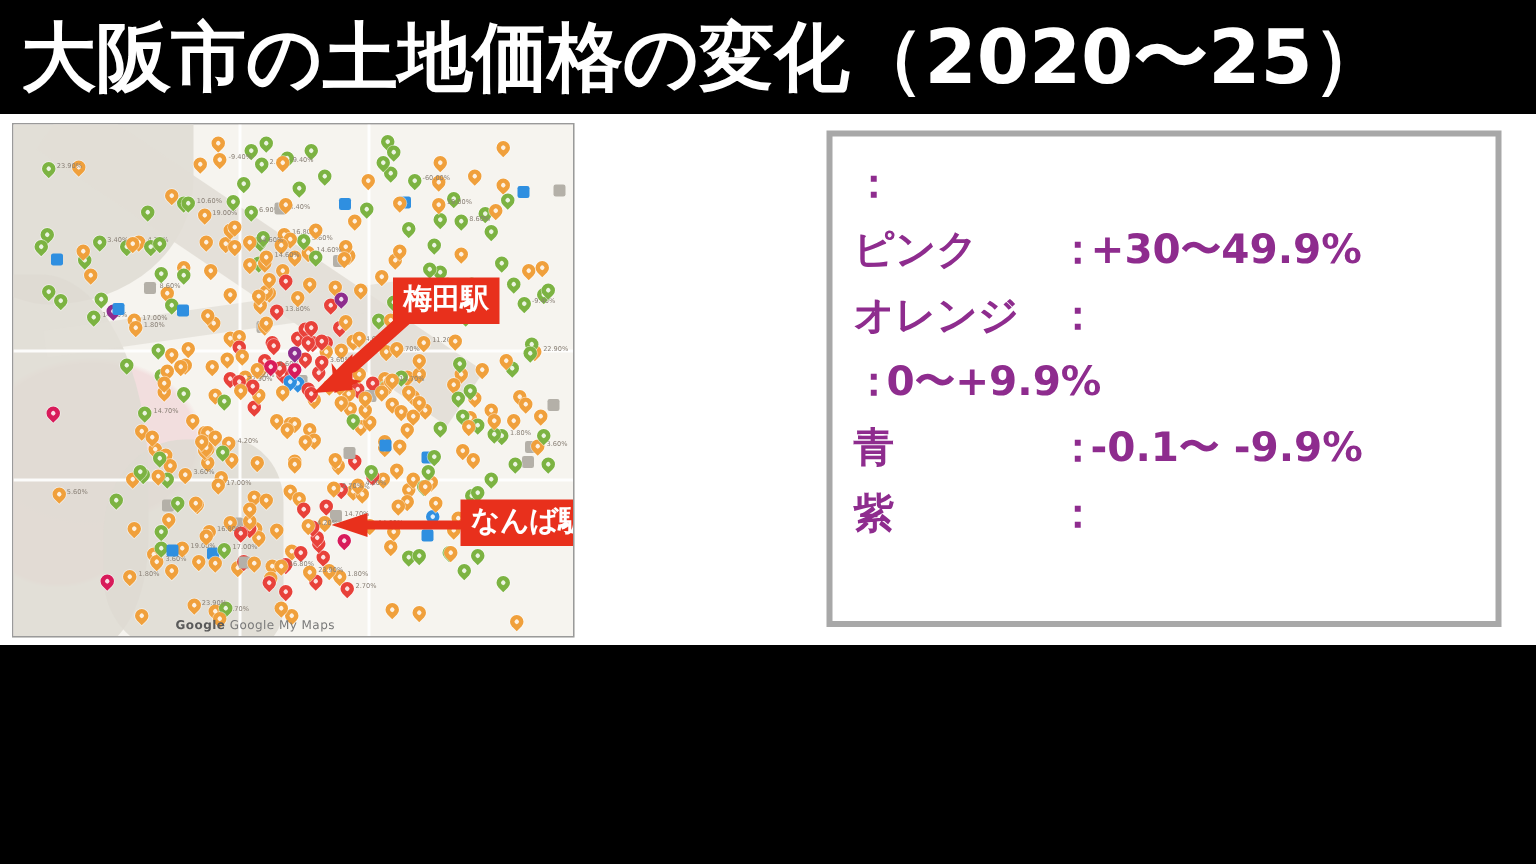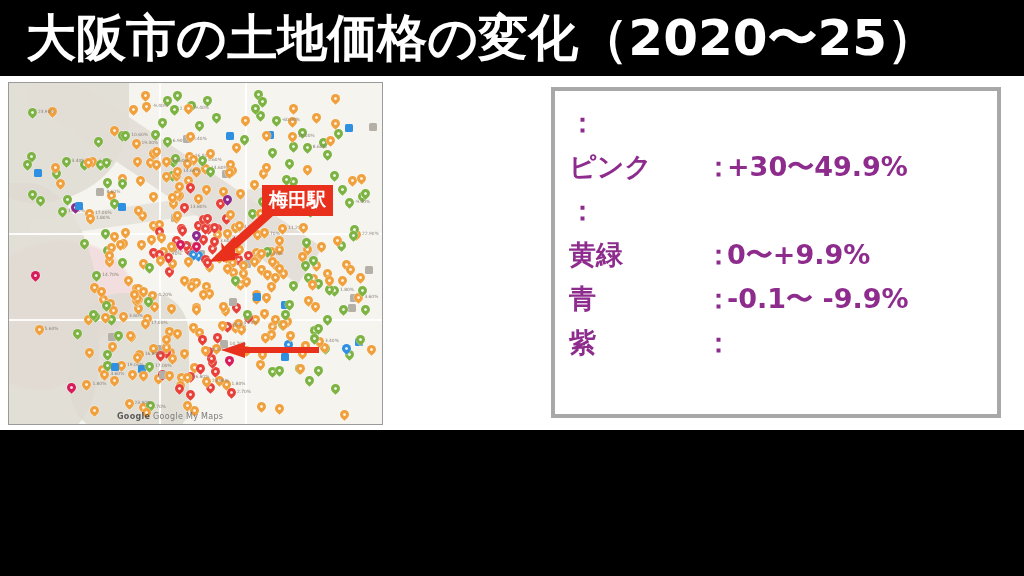--- a/index.html
+++ b/index.html
@@ -28,21 +28,21 @@
     background: #000000;
     display: flex;
     align-items: center;
   }
   .title-text {
     color: #ffffff;
     font-size: 50px;
     font-weight: bold;
     letter-spacing: 0px;
     line-height: 1;
-    padding-left: 26px;
+    padding-left: 14px;
     white-space: nowrap;
     font-family: "DejaVu Sans", "Liberation Sans", sans-serif;
   }
 
   
   .content-band {
     position: absolute;
     left: 0; top: 76px;
     width: 1024px; height: 354px;
     background: #ffffff;
@@ -754,43 +754,44 @@
         <svg class="arrow-umeda" viewBox="0 0 72 56">
           <path d="M70 4 L26 44 L36 46 L18 54 L16 34 L22 42 L66 2 Z" fill="#e8301c"></path>
           <path d="M68 2 L30 36" stroke="#e8301c" stroke-width="9" stroke-linecap="round"></path>
           <path d="M4 54 L30 28 L30 52 Z" fill="#e8301c"></path>
         </svg>
         <div class="callout" id="callout-umeda">梅田駅</div>
 
         <svg class="arrow-namba" viewBox="0 0 100 18">
           <path d="M100 6 L26 6 L26 1 L2 9 L26 17 L26 12 L100 12 Z" fill="#e8301c"></path>
         </svg>
+        <div class="callout" id="callout-namba">なんば駅</div>
 
         <div class="map-attrib">
           <b>Google</b>
           <span>Google My Maps</span>
         </div>
       </div>
     </div>
 
     <div class="legend-box">
       <div class="legend-list" id="legend-list">
           <div class="legend-row">
             <span class="legend-colon">：</span>
           </div>
           <div class="legend-row">
             <span class="legend-color">ピンク</span>
             <span class="legend-colon">：</span>
             <span class="legend-range">+30〜49.9%</span>
           </div>
           <div class="legend-row">
+            <span class="legend-color">オレンジ</span>
             <span class="legend-colon">：</span>
           </div>
           <div class="legend-row">
-            <span class="legend-color">黄緑</span>
             <span class="legend-colon">：</span>
             <span class="legend-range">0〜+9.9%</span>
           </div>
           <div class="legend-row">
             <span class="legend-color">青</span>
             <span class="legend-colon">：</span>
             <span class="legend-range">-0.1〜 -9.9%</span>
           </div>
           <div class="legend-row">
             <span class="legend-color">紫</span>

